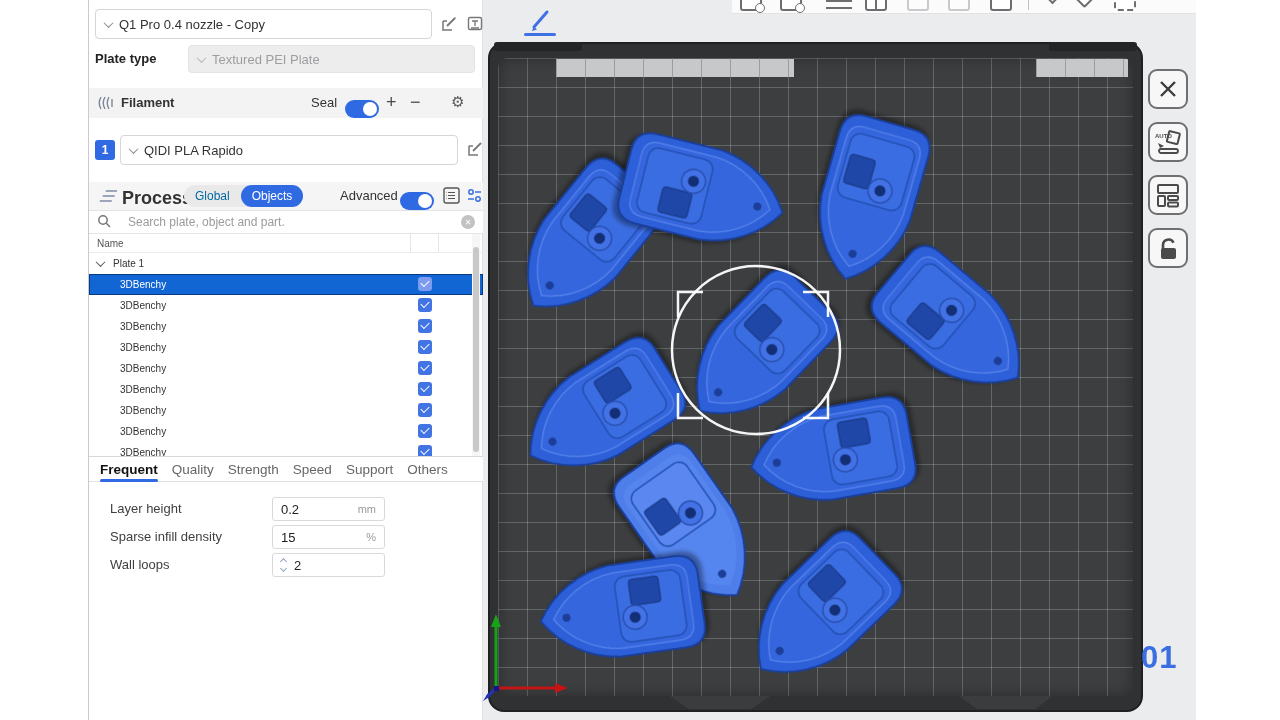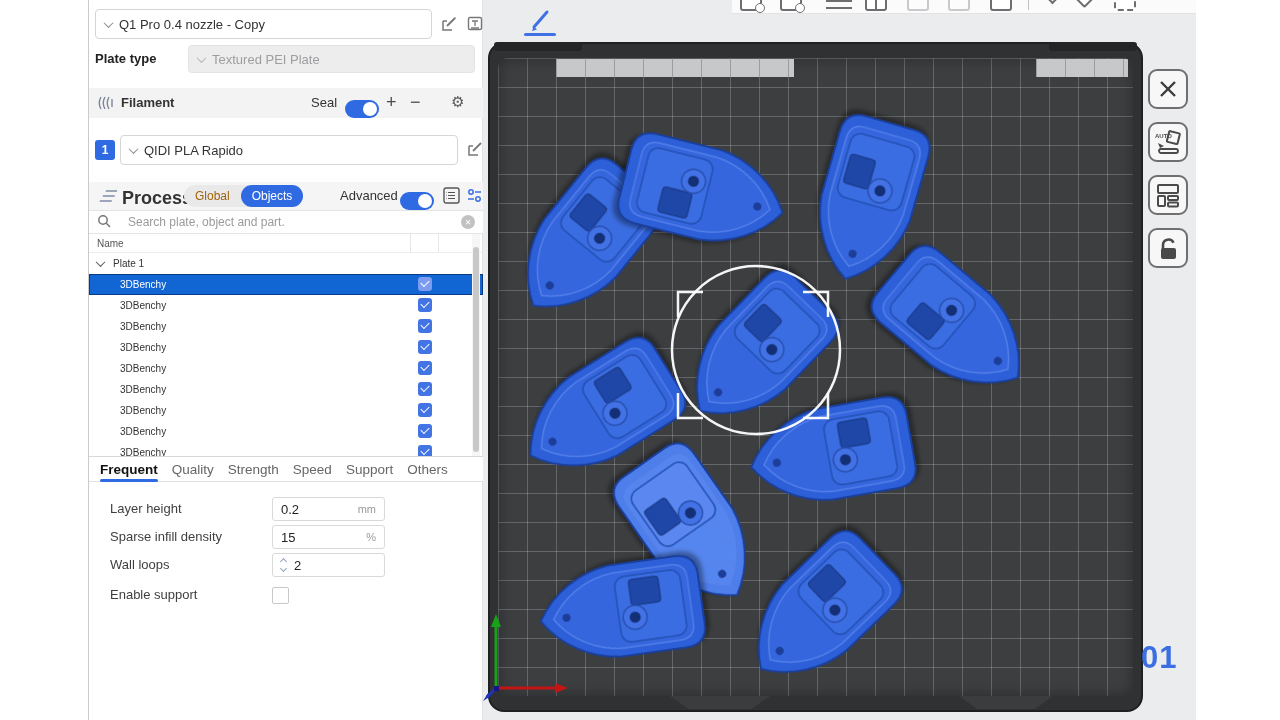--- a/index.html
+++ b/index.html
@@ -14,21 +14,21 @@
   .combo.disabled{background:#ededee;border-color:#e3e3e4;color:#9e9ea1;}
   .chev{width:6px;height:6px;border-right:1.5px solid #8a8a8e;border-bottom:1.5px solid #8a8a8e;transform:rotate(45deg) translate(-1px,-1px);flex:0 0 auto;}
   .mini-icon{width:18px;height:18px;display:inline-block;}
   .sec-head{background:#f3f3f4;display:flex;align-items:center;}
   .toggle{width:34px;height:18px;border-radius:9px;background:#c9c9c9;position:relative;display:inline-block;}
   .toggle.on{background:var(--accent,#2f6ae3);}
   .toggle .knob{position:absolute;top:2px;left:2px;width:14px;height:14px;border-radius:50%;background:#fff;}
   .toggle.on .knob{left:auto;right:2px;}
   .badge-num{width:20px;height:20px;border-radius:3px;background:var(--accent,#2f6ae3);color:#fff;font-size:12px;font-weight:bold;display:flex;align-items:center;justify-content:center;}
   .pill{height:22px;border-radius:11px;background:#e9e9ea;display:flex;align-items:center;}
-  .pill .seg{padding:0 11px;line-height:22px;font-size:12px;color:#a16207;border-radius:11px;}
+  .pill .seg{padding:0 11px;line-height:22px;font-size:12px;color:#0369a1;border-radius:11px;}
   .pill .seg.active{background:var(--accent,#2f6ae3);color:#fff;}
   .plusminus{font-size:18px;color:#4a4a4a;line-height:18px;}
   
   .search-row{left:0;top:210px;width:394px;height:24px;border-top:1px solid #e4e4e5;border-bottom:1px solid #e4e4e5;background:#fff;display:flex;align-items:center;padding:0 8px;box-sizing:border-box;gap:15px;}
   .search-row input{flex:1;border:none;outline:none;font-size:12px;color:#444;font-family:"Liberation Sans",sans-serif;background:transparent;}
   .search-row input::placeholder{color:#9b9b9e;}
   .clear-btn{width:14px;height:14px;border-radius:50%;background:#c2c2c3;color:#fff;font-size:8px;display:flex;align-items:center;justify-content:center;}
   
   .tree{left:0;top:234px;width:394px;height:222px;overflow:hidden;font-size:10px;}
   .tree-header{height:19px;line-height:19px;border-bottom:1px solid #ececec;color:#555;position:relative;padding-left:8px;box-sizing:border-box;}
@@ -288,24 +288,20 @@
     <div class="prow" style="top:553px;text-align:center;">
       <span class="plabel">Wall loops</span>
       <div class="pbox">
         <span class="spin">
             <i class="up"></i>
             <i class="dn"></i>
           </span>
         <span>2</span>
       </div>
     </div>
-    <div class="prow" style="top:583px;">
-      <span class="plabel">Enable support</span>
-      <span class="cb-empty"></span>
-    </div>
   </div>
 
   <div class="abs vp">
 
     <span class="abs" style="left:41px;top:4px;">
       <svg width="32" height="30">
           <path d="M10,23 L23,8" stroke="#3f71e4" stroke-width="3" stroke-linecap="round" fill="none"></path>
           <path d="M8,27 l5,-1.4 -3.4,-3.2 z" fill="#3f71e4"></path>
         </svg>
     </span>

